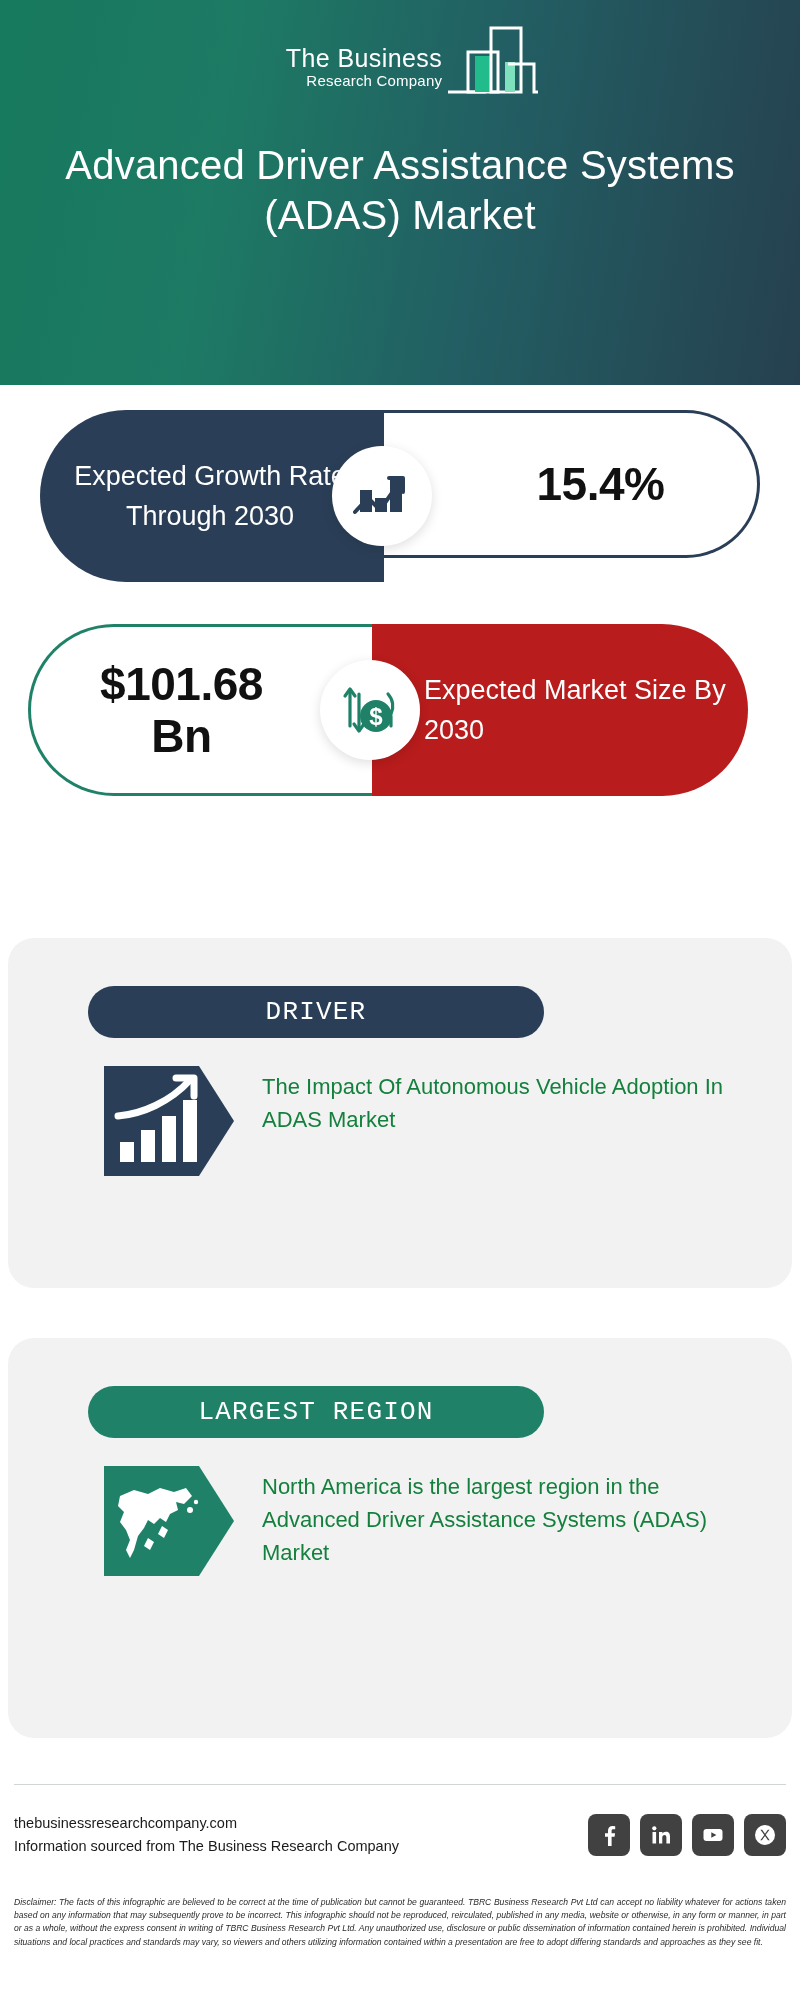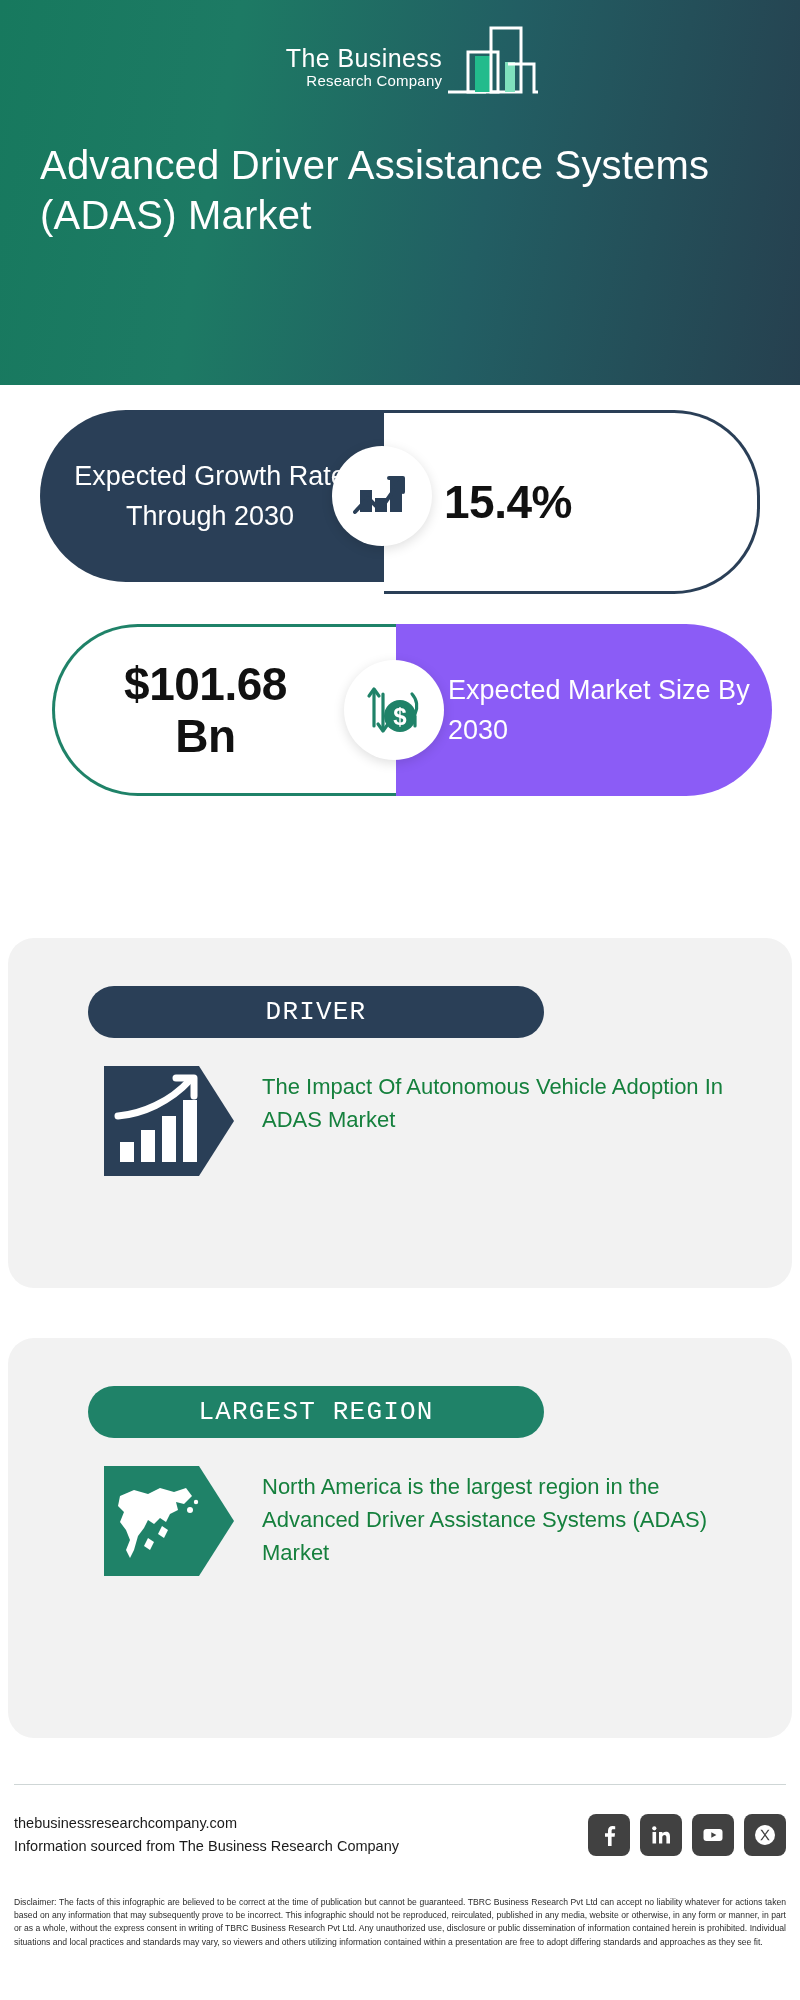--- a/index.html
+++ b/index.html
@@ -58,21 +58,21 @@
     letter-spacing: 0.2px;
     line-height: 18px;
     font-weight: 400;
   }
   .logo-mark { position: relative; width: 92px; height: 72px; }
 
   .title {
     position: absolute;
     top: 140px;
     left: 0; right: 0;
-    text-align: left;
+    text-align: center;
     color: #ffffff;
     font-size: 40px;
     line-height: 50px;
     font-weight: 400;
     letter-spacing: 0.2px;
     padding: 0 40px;
   }
 
   
   .stat1 {
@@ -96,41 +96,42 @@
   }
   .stat1-left-label {
     color: #ffffff;
     font-size: 27px;
     line-height: 40px;
     text-align: center;
   }
   .stat1-right {
     position: absolute;
     left: 344px; top: 0;
-    width: 376px; height: 184px;
+    width: 376px; height: 148px;
     background: #ffffff;
     border: 3px solid #2a3f57;
     border-left: none;
     border-radius: 0 86px 86px 0;
     display: flex;
     align-items: center;
+    justify-content: center;
     padding-left: 60px;
   }
   .stat1-value {
     color: #111111;
     font-size: 46px;
     font-weight: 700;
     letter-spacing: -0.5px;
   }
 
   
   .stat2 {
     position: absolute;
     top: 624px;
-    left: 52px;
+    left: 28px;
     width: 720px;
     height: 208px;
   }
   .stat2-left {
     position: absolute;
     left: 0; top: 0;
     width: 344px; height: 172px;
     background: #ffffff;
     border: 3px solid #1f8268;
     border-right: none;
@@ -146,21 +147,21 @@
     font-weight: 700;
     line-height: 52px;
     text-align: center;
     letter-spacing: -0.5px;
     max-width: 215px;
   }
   .stat2-right {
     position: absolute;
     left: 344px; top: 0;
     width: 376px; height: 172px;
-    background: #8b5cf6;
+    background: #b91c1c;
     border-radius: 0 86px 86px 0;
     display: flex;
     align-items: center;
     justify-content: center;
     padding-left: 52px;
     padding-right: 22px;
   }
   .stat2-label {
     color: #ffffff;
     font-size: 27px;
@@ -271,20 +272,21 @@
   }
   .disclaimer {
     position: absolute;
     top: 1896px;
     left: 14px;
     width: 772px;
     color: #2b2b2b;
     font-size: 8.6px;
     line-height: 13.2px;
     text-align: justify;
+    font-style: italic;
   }
 </style>
 </head>
 <body>
 
 <div class="page">
 
   <div class="header">
     <div class="logo-wrap">
       <div class="logo">

